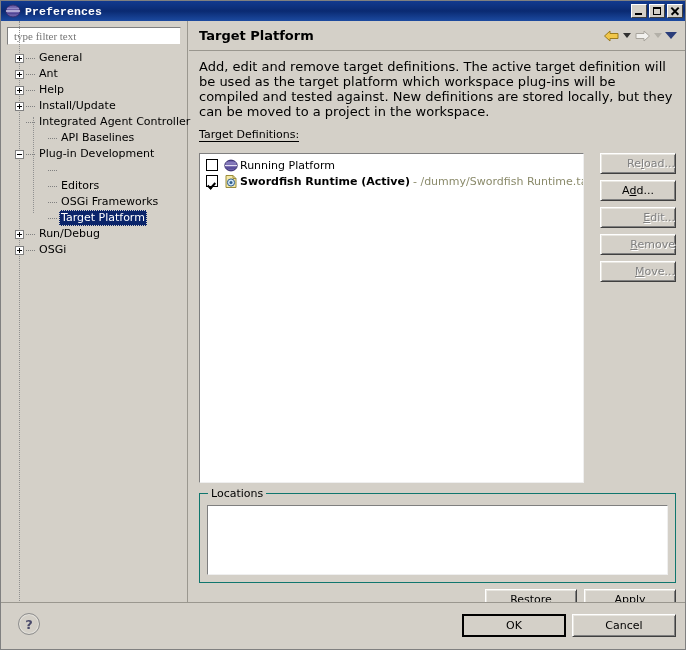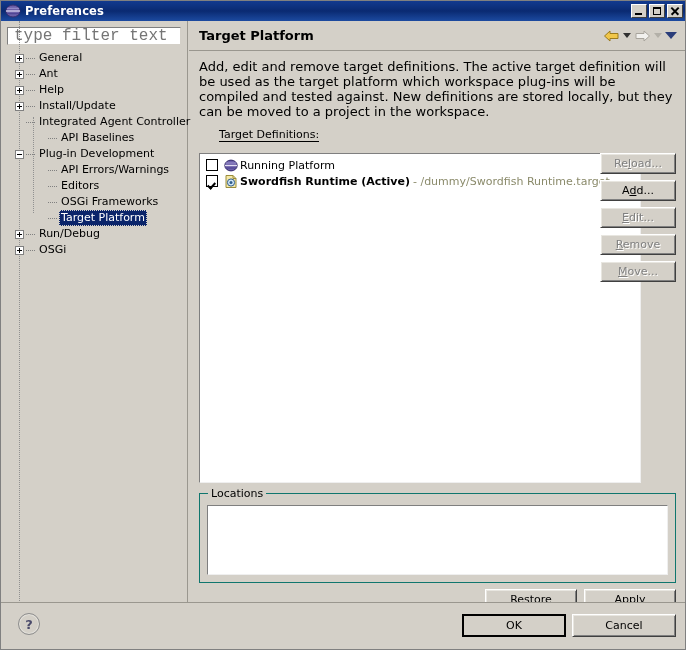--- a/index.html
+++ b/index.html
@@ -19,20 +19,21 @@
     background: #d4d0c8;
   }
 
   
   #titlebar {
     height: 20px;
     background: linear-gradient(to bottom, #123a8f 0%, #0a2a72 50%, #1c4aa0 100%);
     display: flex; align-items: center;
     padding: 0 2px 0 4px;
     box-sizing: border-box;
+    font-family: Liberation Mono, monospace;
   }
   #titlebar .tb-icon { width: 16px; height: 14px; position: relative; flex: 0 0 auto; margin-right: 4px; }
   #titlebar .tb-title {
     color: #fff; font-weight: bold; font-size: 11.5px;
     flex: 1 1 auto; white-space: nowrap; overflow: hidden;
     letter-spacing: .1px;
   }
   .winbtns { display: flex; gap: 2px; }
   .winbtn {
     width: 16px; height: 14px;
@@ -71,21 +72,21 @@
     height: 18px;
     background: #fff;
     border: 1px solid;
     border-color: #7f7f7f #d4d0c8 #d4d0c8 #7f7f7f;
     box-sizing: border-box;
     display: flex; align-items: center;
     padding-left: 4px;
   }
   #filterbox input {
     border: 0; outline: none; background: transparent;
-    font-family: Liberation Mono, monospace; font-size: 16px; color: #808080;
+    font-family: Liberation Serif, serif; font-size: 11px; color: #808080;
     width: 100%;
   }
   #tree {
     margin-top: 5px;
     padding-left: 14px;
     user-select: none;
     text-align: center;
   }
   .tnode {
     height: 16px; line-height: 16px;
@@ -156,25 +157,25 @@
   }
   .caret.dark { border-top: 5px solid #303030; }
   .caret.grey { border-top: 5px solid #b3b0a8; }
   .caret.big  { border-left-width: 6px; border-right-width: 6px; border-top: 7px solid #2a3d7a; }
 
   #desc {
     padding: 8px 12px 0 10px;
     line-height: 15px;
     font-size: 13px;
   }
-  #td-label { padding: 9px 0 3px 10px; margin-left: 20px; }
+  #td-label { padding: 9px 0 3px 10px; }
   #td-label span { border-bottom: 1px solid #000; }
 
   #listwrap {
-    position: absolute; left: 10px; top: 132px; width: 442px; height: 330px;
+    position: absolute; left: 10px; top: 132px; width: 385px; height: 330px;
     background: #fff;
     border: 1px solid;
     border-color: #7f7f7f #efefef #efefef #7f7f7f;
     box-sizing: border-box;
     padding: 3px 2px;
     overflow: hidden;
   }
   .lrow {
     height: 16px; display: flex; align-items: center;
     padding-left: 4px; white-space: nowrap;
@@ -205,21 +206,21 @@
     border-color: #ffffff #404040 #404040 #ffffff;
     box-shadow: inset 1px 1px 0 #e8e6e0, inset -1px -1px 0 #808080;
     font-family: inherit; font-size: 11px;
     color: #000; box-sizing: border-box;
     margin-bottom: 6px;
     cursor: default;
     text-align: center;
     line-height: 19px;
     padding: 0;
   }
-  .btn.disabled { color: #808080; text-shadow: 1px 1px 0 #ffffff; }
+  .btn.disabled { color: #808080; text-shadow: 1px 1px 0 #ffffff; text-align: right; }
   .btn u { text-decoration: underline; }
 
   
   #locations {
     position: absolute; left: 10px; right: 9px; top: 472px; height: 90px;
     border: 1px solid #0f766e;
     box-sizing: border-box;
   }
   #loc-legend {
     position: absolute; left: 8px; top: -7px;
@@ -333,21 +334,20 @@
             <span class="tlabel">API Baselines</span>
           </div>
           <div class="tnode expanded">
             <span class="twist"></span>
             <span class="dots"></span>
             <span class="tlabel">Plug-in Development</span>
           </div>
           <div class="tnode child">
             <span class="nohandle"></span>
             <span class="dots"></span>
-            <span class="tlabel">API Errors/Warnings</span>
           </div>
           <div class="tnode child">
             <span class="nohandle"></span>
             <span class="dots"></span>
             <span class="tlabel">Editors</span>
           </div>
           <div class="tnode child">
             <span class="nohandle"></span>
             <span class="dots"></span>
             <span class="tlabel">OSGi Frameworks</span>

